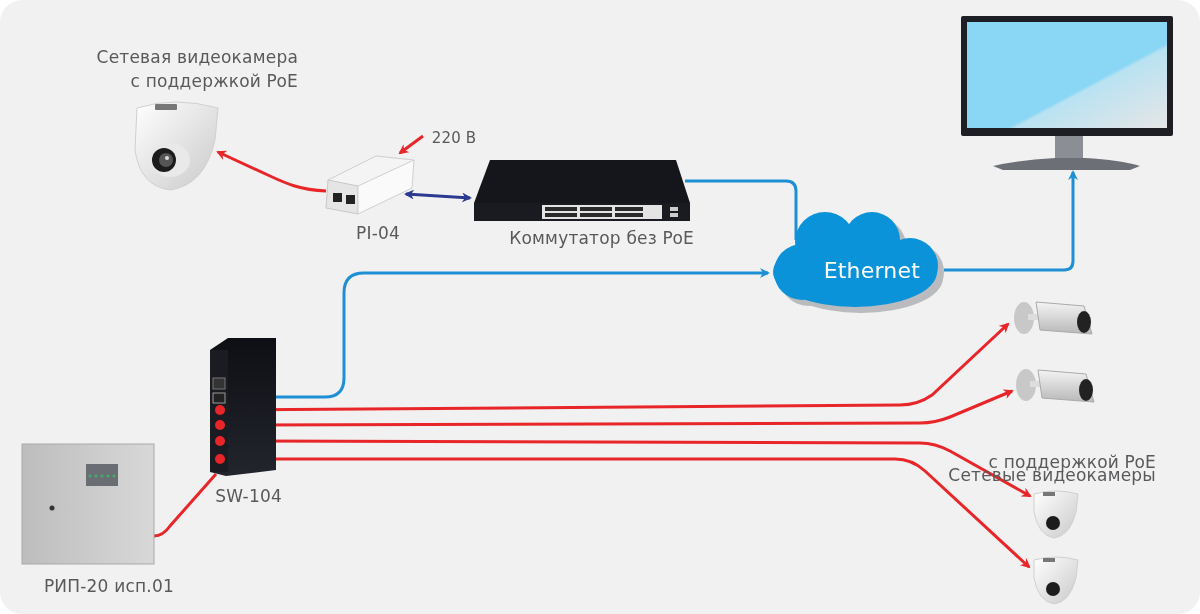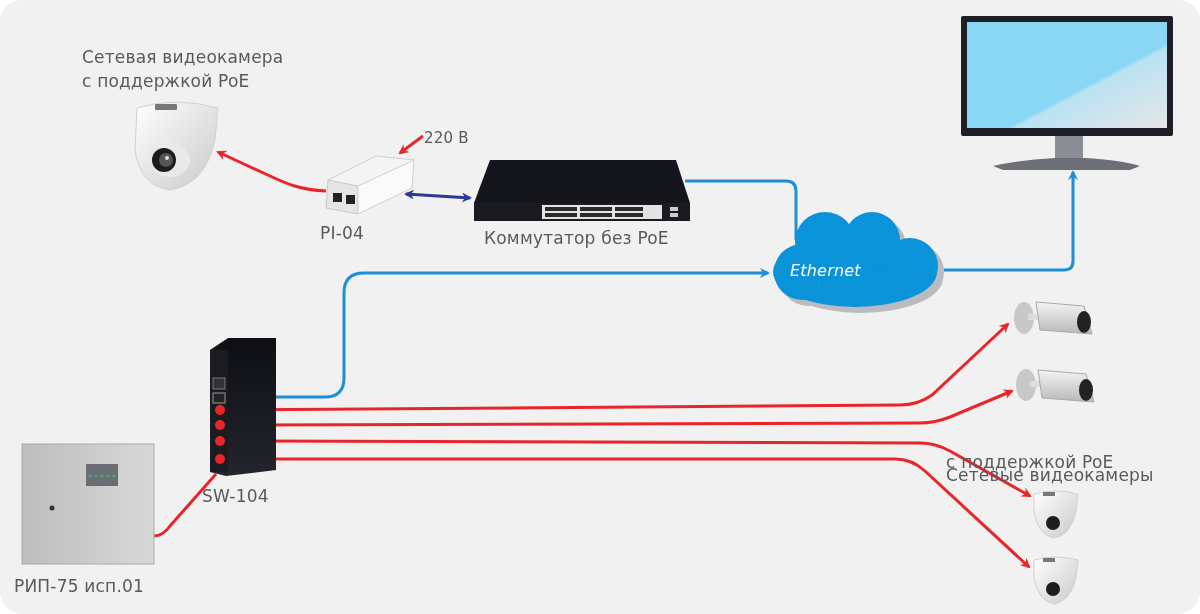--- a/index.html
+++ b/index.html
@@ -1,24 +1,24 @@
 <!DOCTYPE html>
 <html><head>
 <meta charset="utf-8">
 <style>
   html, body { margin: 0; padding: 0; background: #ffffff; }
   body { width: 1200px; height: 614px; position: relative; overflow: hidden;
          font-family: "DejaVu Sans", "Liberation Sans", sans-serif; }
   .panel { position: absolute; left: 0; top: 0; width: 1200px; height: 614px;
            background: #f1f1f1; border-radius: 22px; }
   svg.canvas { position: absolute; left: 0; top: 0; }
-  .lbl { position: absolute; color: #58595b; font-size: 17px; text-align: left;
+  .lbl { position: absolute; color: #58595b; font-size: 17px; text-align: right;
          line-height: 24px; white-space: nowrap; letter-spacing: 0.2px; }
   .lbl.small { font-size: 15px; }
-  .lbl.cloud-text { color: #ffffff; font-size: 16px; font-style: italic; }
+  .lbl.cloud-text { color: #ffffff; font-size: 22px; }
 </style>
 </head>
 <body>
 
 <div class="panel"></div>
 
 <svg class="canvas" width="1200" height="614" viewBox="0 0 1200 614">
   <defs>
     <marker id="arrRed" markerWidth="10" markerHeight="10" refX="8" refY="5" orient="auto" markerUnits="userSpaceOnUse">
       <path d="M0,0 L10,5 L0,10 L3,5 Z" fill="#e8262a"></path>
@@ -176,20 +176,20 @@
   </g>
   <g>
     <path d="M1034,560 Q1056,554 1078,560 L1076,578 Q1070,602 1054,604 Q1038,601 1034,578 Z" fill="url(#domeGrad)" stroke="#d0d0d0"></path>
     <rect x="1043" y="558" width="12" height="4" fill="#777"></rect>
     <circle cx="1053" cy="589" r="7" fill="#1c1c1c"></circle>
   </g>
 </svg>
 
 <div class="lbl" style="left:82px; top:45px; width:216px;">Сетевая видеокамера</div>
 <div class="lbl" style="left:82px; top:69px; width:216px;">с поддержкой PoE</div>
-<div class="lbl small" style="left:424px; top:126px; width:60px; text-align:left;">220 В</div>
+<div class="lbl small" style="left:424px; top:126px; width:60px; text-align:center;">220 В</div>
 <div class="lbl" style="left:320px; top:221px; width:80px;">PI-04</div>
 <div class="lbl" style="left:484px; top:226px; width:210px;">Коммутатор без PoE</div>
 <div class="lbl cloud-text" style="left:790px; top:259px; width:130px;">Ethernet</div>
-<div class="lbl" style="left:202px; top:484px; width:90px;">SW-104</div>
-<div class="lbl" style="left:14px; top:574px; width:160px;">РИП-75 исп.01</div>
+<div class="lbl" style="left:192px; top:484px; width:90px;">SW-104</div>
+<div class="lbl" style="left:14px; top:574px; width:160px;">РИП-20 исп.01</div>
 <div class="lbl" style="left:946px; top:426px; width:210px;margin-top:37px;">Сетевые видеокамеры</div>
 <div class="lbl" style="left:946px; top:450px; width:210px;">с поддержкой PoE</div>
 
 </body></html>

